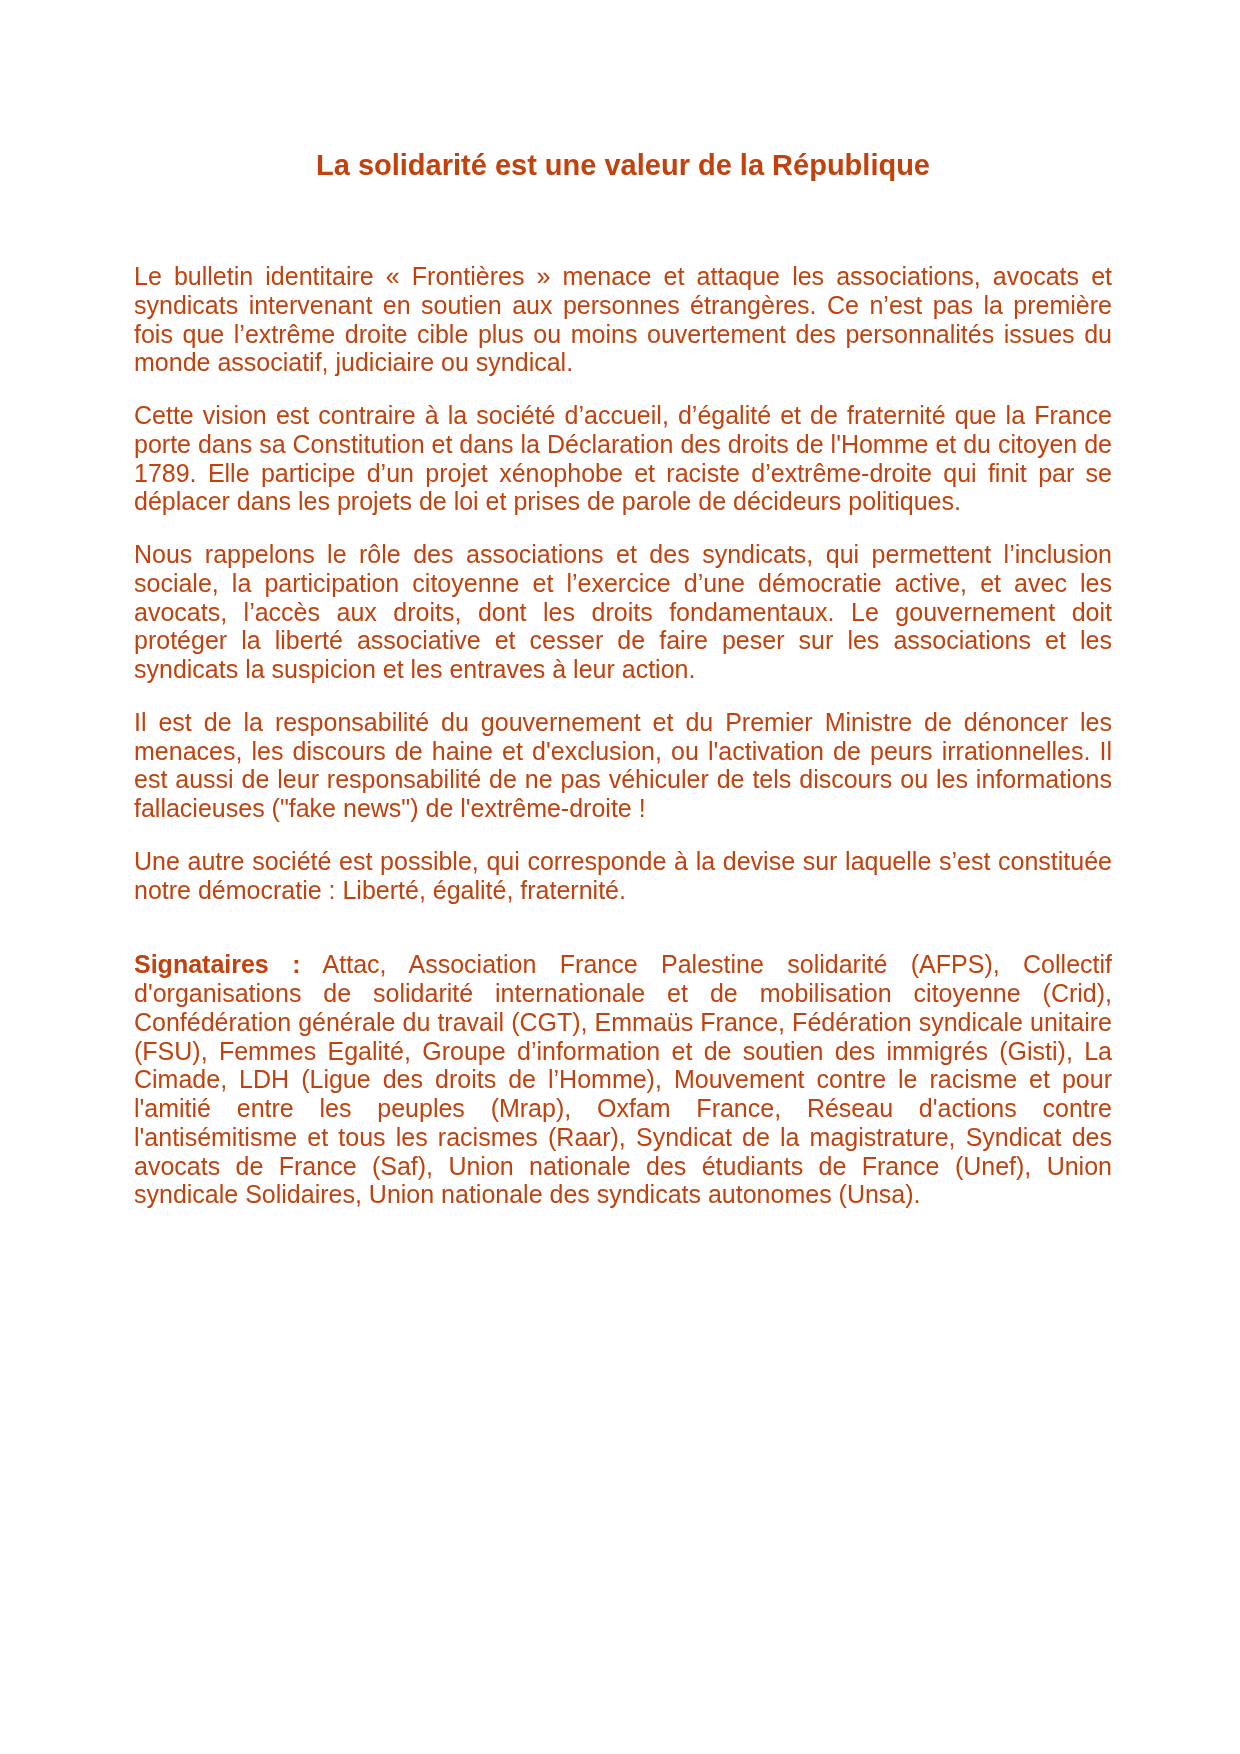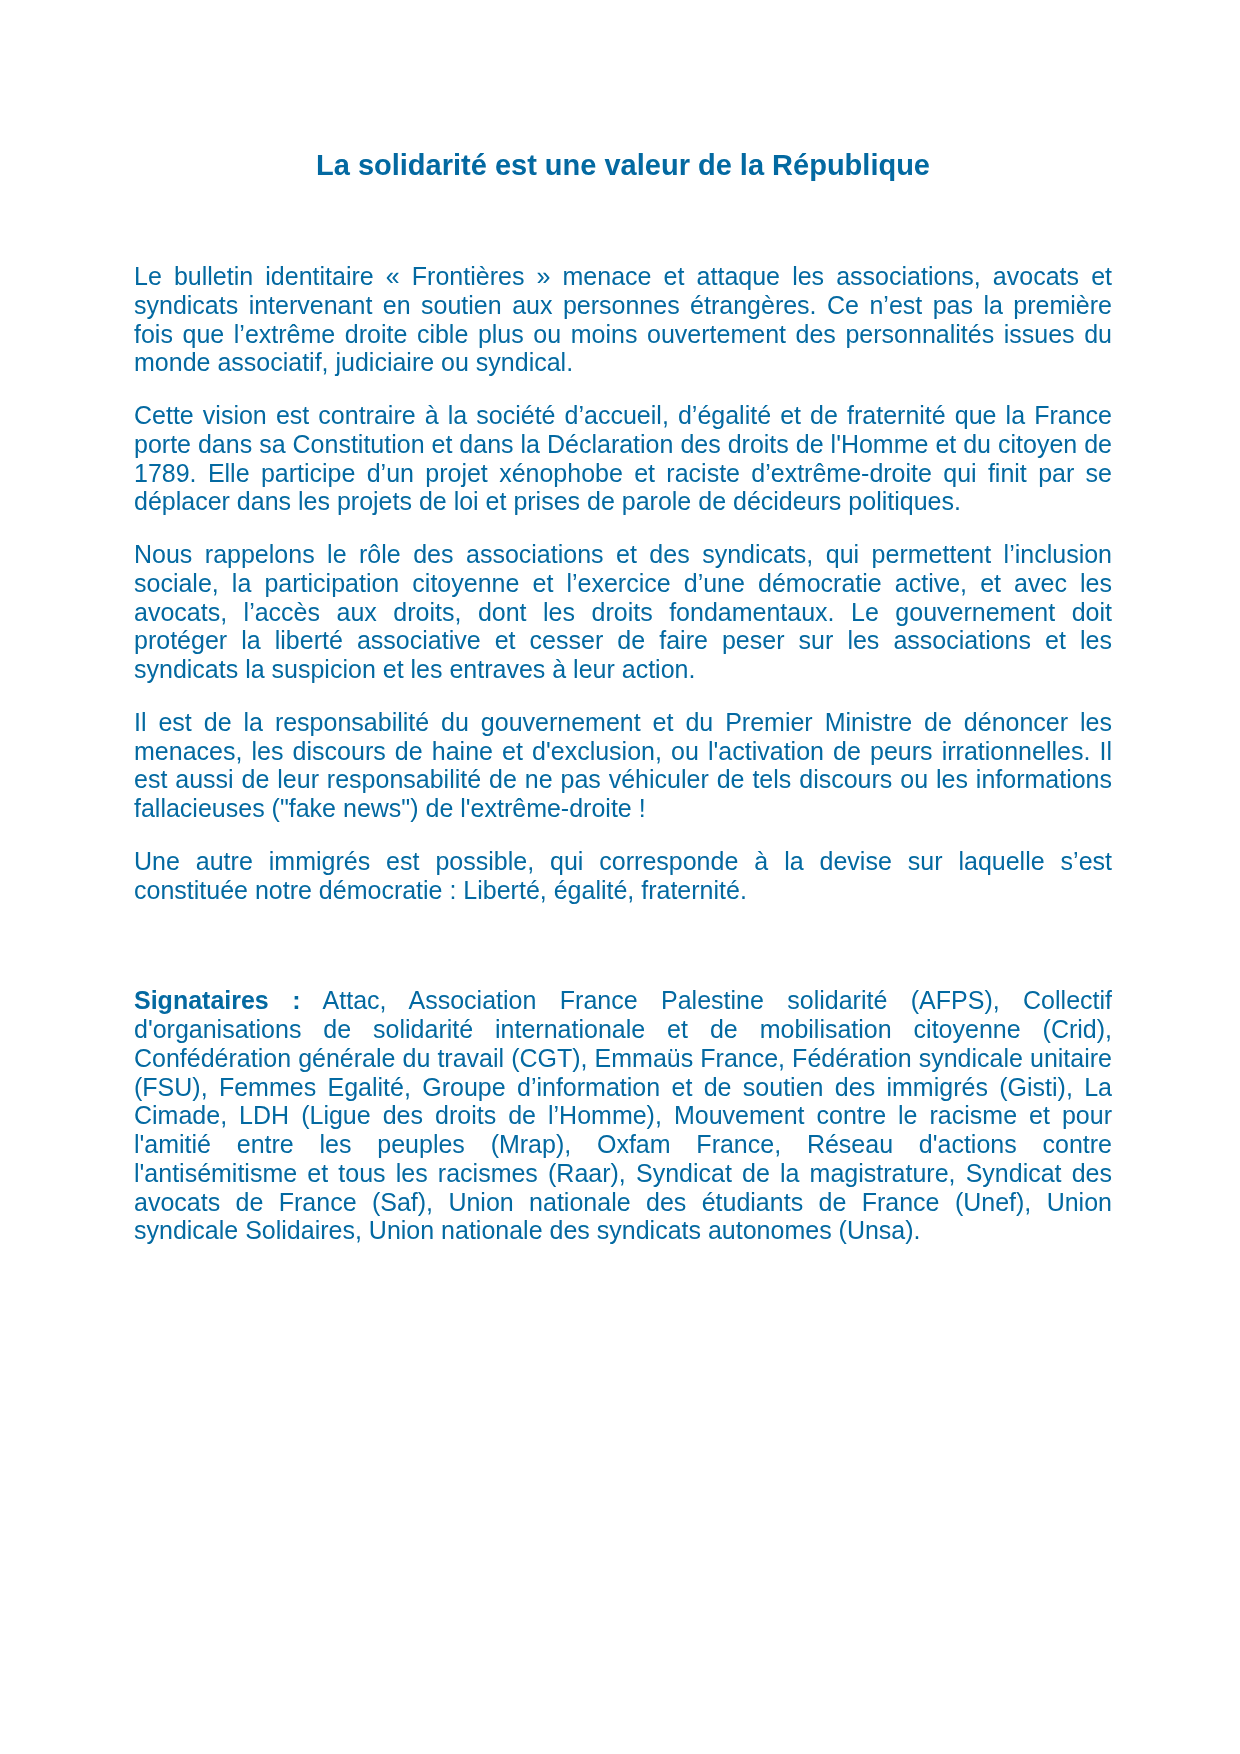--- a/index.html
+++ b/index.html
@@ -6,41 +6,41 @@
   html, body {
     margin: 0;
     padding: 0;
     background: #ffffff;
   }
   .page {
     position: relative;
     width: 1240px;
     height: 1754px;
     background: #ffffff;
-    color: #0369a1;
+    color: #c2410c;
     box-sizing: border-box;
     padding: 148px 128px 0 134px;
     font-family: "Liberation Sans", "DejaVu Sans", sans-serif;
     overflow: hidden;
   }
   .doc-title {
     font-size: 29px;
     font-weight: bold;
     line-height: 34px;
     text-align: center;
     margin: 0 0 80px 0;
   }
   .para {
     font-size: 25px;
     line-height: 28.75px;
     text-align: justify;
     margin: 0 0 24px 0;
   }
   .signatories {
-    margin-top: 82px;
+    margin-top: 46px;
   }
   .sig-label {
     font-weight: bold;
   }
 </style>
 </head>
 <body>
 
 <div class="page">
 
@@ -49,19 +49,19 @@
   <p class="para">Le bulletin identitaire « Frontières » menace et attaque les associations, avocats et syndicats intervenant en soutien aux personnes étrangères. Ce n’est pas la première fois que l’extrême droite cible plus ou moins ouvertement des personnalités issues du monde associatif, judiciaire ou syndical.</p>
 
 
   <p class="para">Cette vision est contraire à la société d’accueil, d’égalité et de fraternité que la France porte dans sa Constitution et dans la Déclaration des droits de l'Homme et du citoyen de 1789. Elle participe d’un projet xénophobe et raciste d’extrême-droite qui finit par se déplacer dans les projets de loi et prises de parole de décideurs politiques.</p>
 
 
   <p class="para">Nous rappelons le rôle des associations et des syndicats, qui permettent l’inclusion sociale, la participation citoyenne et l’exercice d’une démocratie active, et avec les avocats, l’accès aux droits, dont les droits fondamentaux. Le gouvernement doit protéger la liberté associative et cesser de faire peser sur les associations et les syndicats la suspicion et les entraves à leur action.</p>
 
   <p class="para">Il est de la responsabilité du gouvernement et du Premier Ministre de dénoncer les menaces, les discours de haine et d'exclusion, ou l'activation de peurs irrationnelles. Il est aussi de leur responsabilité de ne pas véhiculer de tels discours ou les informations fallacieuses ("fake news") de l'extrême-droite !</p>
 
-  <p class="para">Une autre immigrés est possible, qui corresponde à la devise sur laquelle s’est constituée notre démocratie : Liberté, égalité, fraternité.</p>
+  <p class="para">Une autre société est possible, qui corresponde à la devise sur laquelle s’est constituée notre démocratie : Liberté, égalité, fraternité.</p>
 
   <p class="para signatories">
     <span class="sig-label">Signataires :</span><span> Attac, Association France Palestine solidarité (AFPS), Collectif d'organisations de solidarité internationale et de mobilisation citoyenne (Crid), Confédération générale du travail (CGT), Emmaüs France, Fédération syndicale unitaire (FSU), Femmes Egalité, Groupe d’information et de soutien des immigrés (Gisti), La Cimade, LDH (Ligue des droits de l’Homme), Mouvement contre le racisme et pour l'amitié entre les peuples (Mrap), Oxfam France, Réseau d'actions contre l'antisémitisme et tous les racismes (Raar), Syndicat de la magistrature, Syndicat des avocats de France (Saf), Union nationale des étudiants de France (Unef), Union syndicale Solidaires, Union nationale des syndicats autonomes (Unsa).</span>
   </p>
 
 </div>
 
 </body></html>

